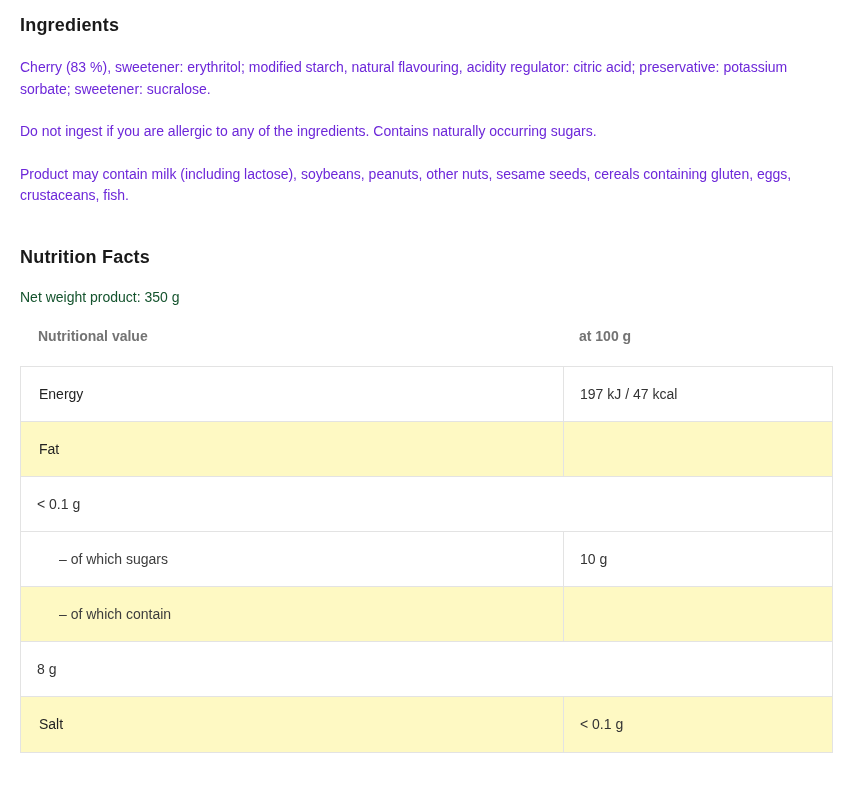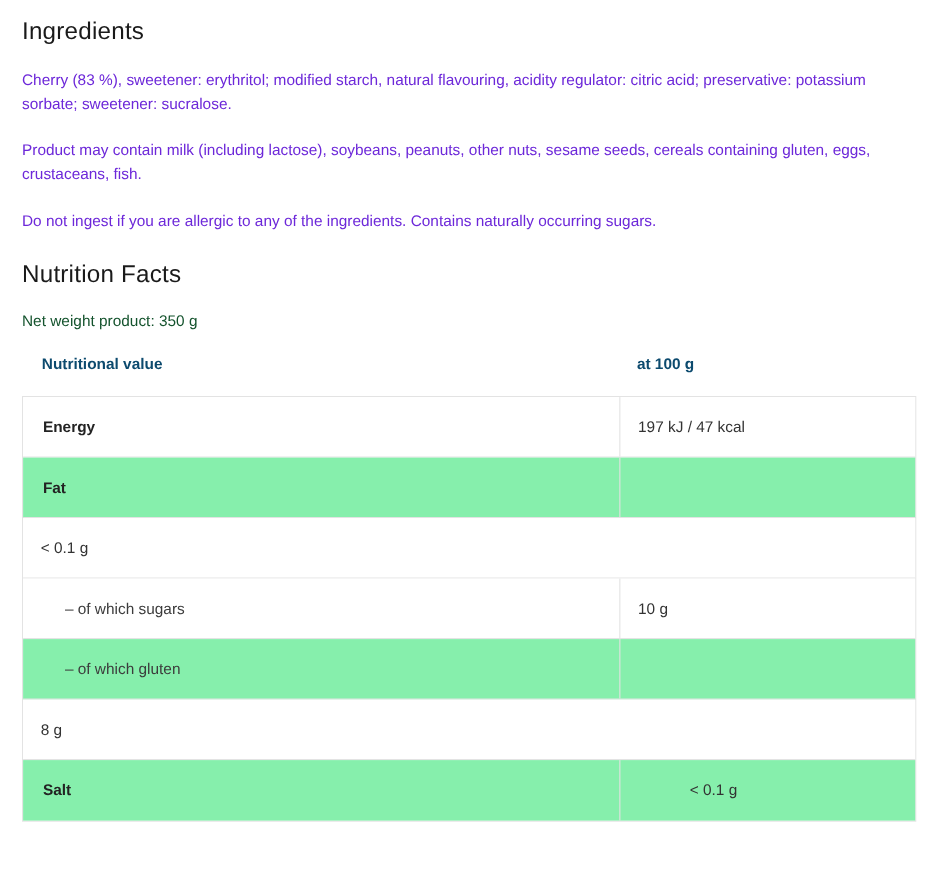--- a/index.html
+++ b/index.html
@@ -10,71 +10,71 @@
     font-family: "Liberation Sans", sans-serif;
     color: #414141;
   }
   .page {
     width: 854px;
     min-height: 807px;
     padding: 15px 20px 16px 20px;
     background: #ffffff;
   }
   .section-title {
-    font-size: 22px;
-    font-weight: 400;
+    font-size: 18px;
+    font-weight: 700;
     color: #1a1a1a;
     letter-spacing: 0.2px;
     margin: 0 0 21px 0;
   }
-  .section-title.nutrition { margin-top: 24px; }
+  .section-title.nutrition { margin-top: 40px; }
   .body-text {
     font-size: 14px;
     line-height: 21.5px;
     color: #6d28d9;
     margin: 0 0 21px 0;
     max-width: 814px;
   }
   .net-weight {
     font-size: 14px;
     color: #14532d;
     margin: 0 0 23px 0;
   }
   
   .ntable { width: 813px; }
   .thead-row {
     display: flex;
     font-size: 14px;
     font-weight: 700;
-    color: #0c4a6e;
+    color: #737373;
     margin-bottom: 22px;
   }
   .thead-row .hc1 { width: 543px; padding-left: 18px; }
   .thead-row .hc2 { width: 270px; padding-left: 16px; }
   .tbody {
     border: 1px solid #e3e3e3;
   }
   .trow {
     display: flex;
     align-items: stretch;
     height: 55px;
     border-bottom: 1px solid #e3e3e3;
     background: #ffffff;
     font-size: 14px;
   }
-  .trow:last-child { border-bottom: none; gap: 47px; }
-  .trow.alt { background: #86efac; }
+  .trow:last-child { border-bottom: none; }
+  .trow.alt { background: #fef9c3; }
   .cell {
     display: flex;
     align-items: center;
   }
   .cell.label {
     width: 543px;
     padding-left: 18px;
-    font-weight: 700;
+    font-weight: 400;
     color: #232323;
     border-right: 1px solid #e3e3e3;
   }
   .trow.sub .cell.label {
     font-weight: 400;
     color: #3c3c3c;
     padding-left: 38px;
   }
   .cell.value {
     flex: 1;
@@ -83,22 +83,22 @@
   }
 </style>
 </head>
 <body>
 
 <div class="page">
 
   <h2 class="section-title">Ingredients</h2>
 
   <p class="body-text">Cherry (83 %), sweetener: erythritol; modified starch, natural flavouring, acidity regulator: citric acid; preservative: potassium sorbate; sweetener: sucralose.</p>
+  <p class="body-text">Do not ingest if you are allergic to any of the ingredients. Contains naturally occurring sugars.</p>
   <p class="body-text">Product may contain milk (including lactose), soybeans, peanuts, other nuts, sesame seeds, cereals containing gluten, eggs, crustaceans, fish.</p>
-  <p class="body-text">Do not ingest if you are allergic to any of the ingredients. Contains naturally occurring sugars.</p>
 
   <h2 class="section-title nutrition">Nutrition Facts</h2>
 
   <p class="net-weight">Net weight product: 350 g</p>
 
   <div class="ntable">
 
     <div class="thead-row">
       <div class="hc1">Nutritional value</div>
       <div class="hc2">at 100 g</div>
@@ -119,21 +119,21 @@
         <div class="cell value">&lt; 0.1 g</div>
       </div>
 
 
       <div class="trow sub">
         <div class="cell label">– of which sugars</div>
         <div class="cell value">10 g</div>
       </div>
 
       <div class="trow alt sub">
-        <div class="cell label">– of which gluten</div>
+        <div class="cell label">– of which contain</div>
       </div>
 
       <div class="trow">
         <div class="cell value">8 g</div>
       </div>
 
       <div class="trow alt">
         <div class="cell label">Salt</div>
         <div class="cell value">&lt; 0.1 g</div>
       </div>

